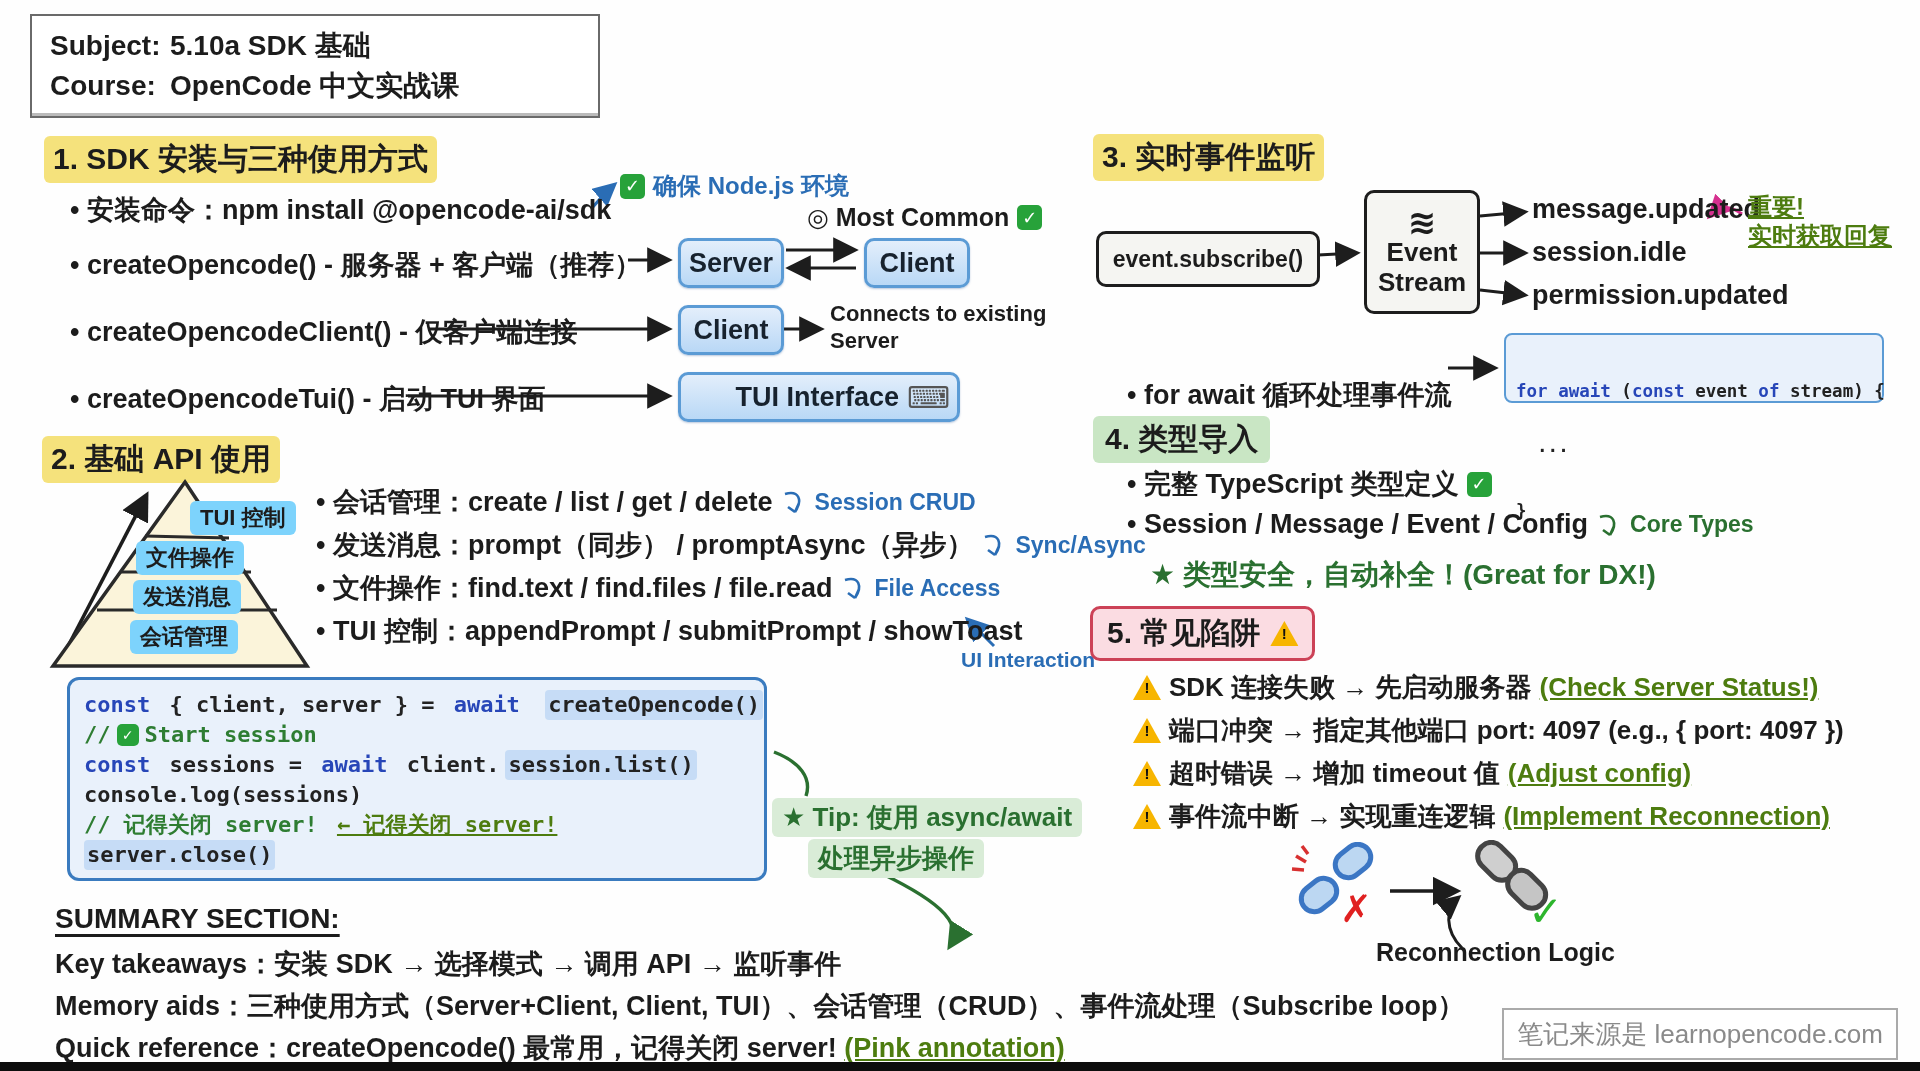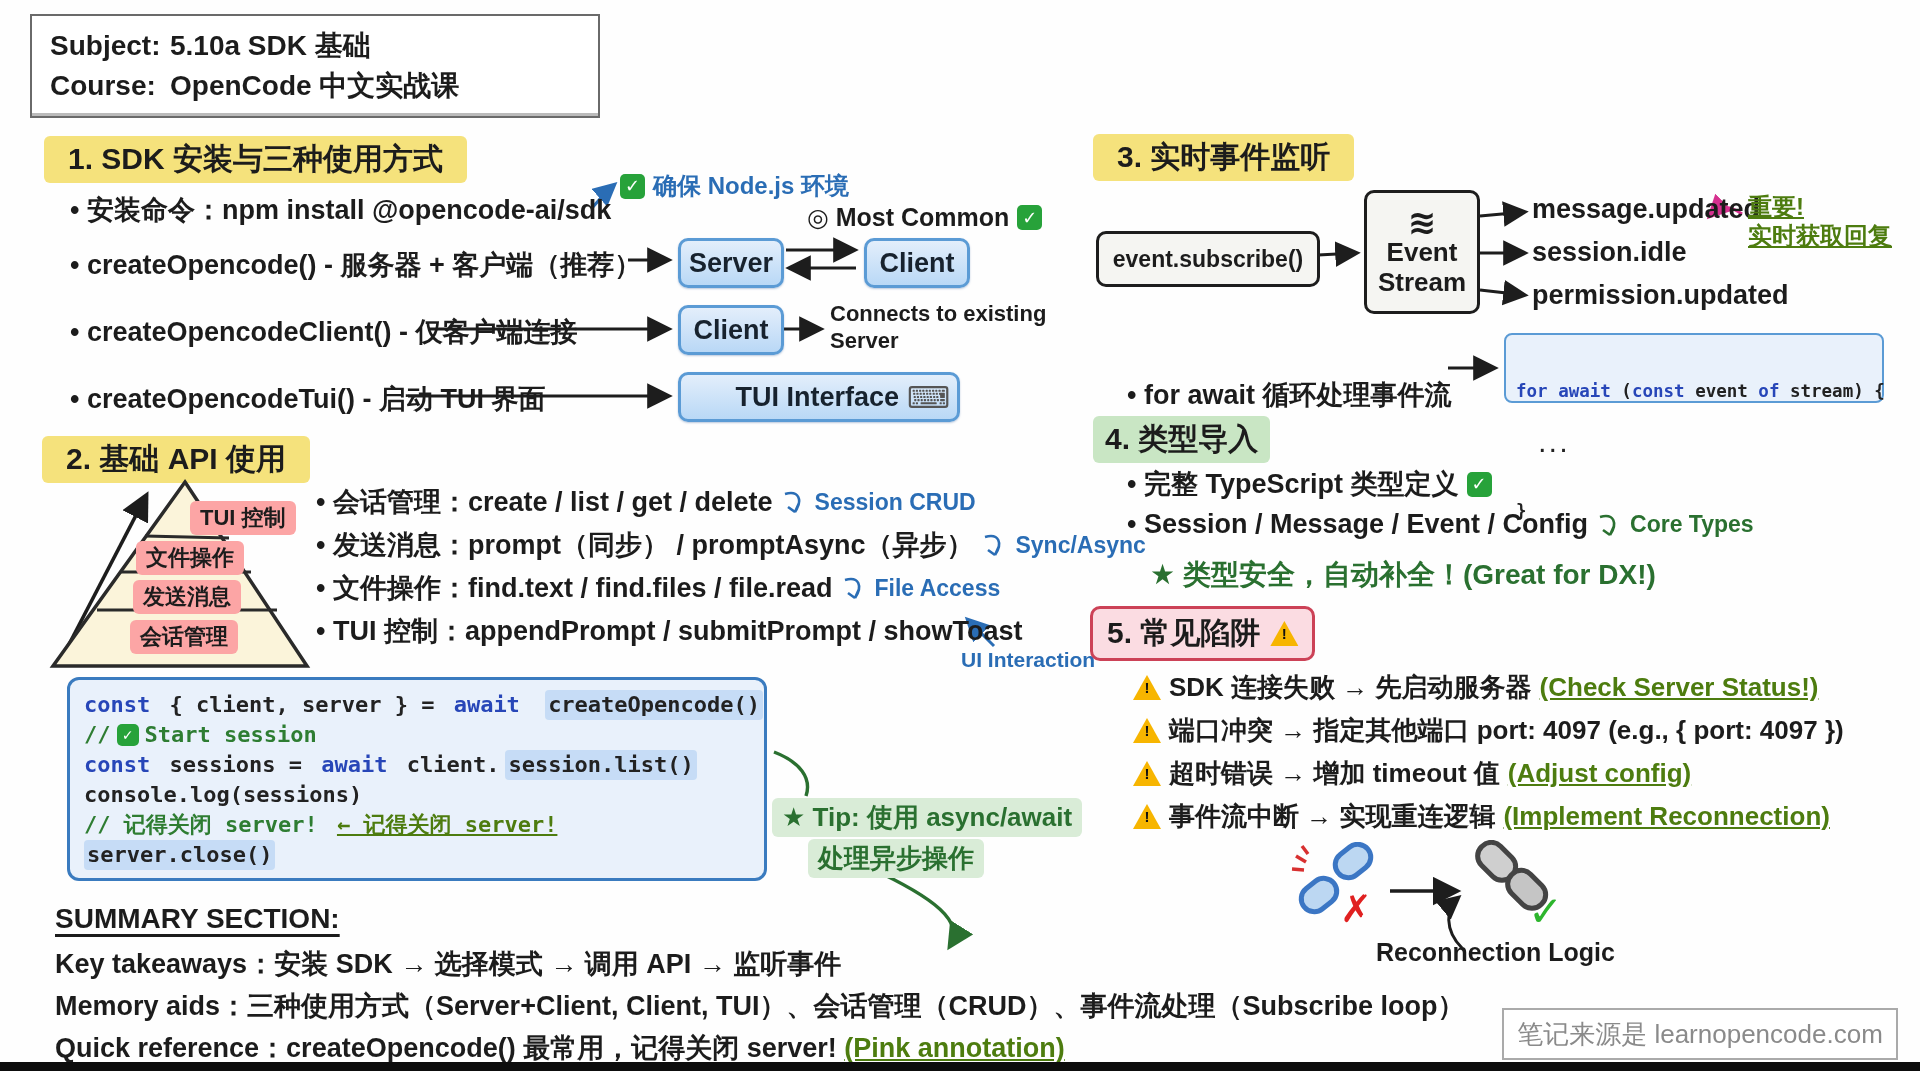--- a/index.html
+++ b/index.html
@@ -1,20 +1,20 @@
 <!DOCTYPE html>
 <html><head>
 <meta charset="utf-8">
 <style>
   html,body{margin:0;padding:0;background:#e8e8e8;}
   .canvas{position:relative;width:1920px;height:1071px;background:#fefefe;overflow:hidden;
           font-family:"Liberation Sans","DejaVu Sans",sans-serif;color:#1c1c1c;}
   .t{position:absolute;font-weight:700;white-space:nowrap;}
   .row{display:flex;align-items:center;gap:8px;}
-  .yellow-hl{background:#f5e27c;padding:3px 24px;border-radius:6px;}
+  .yellow-hl{background:#f5e27c;padding:3px 9px;border-radius:6px;}
   .green-hl{background:#c9e6c4;padding:3px 12px;border-radius:6px;}
   .subject-box{position:absolute;left:30px;top:14px;width:530px;background:#fff;
                border:2px solid #6a6a6a;box-shadow:0 -3px 0 #bbb inset;padding:10px 18px;}
   .subject-box .line{display:grid;grid-template-columns:120px auto;font-size:28px;font-weight:700;line-height:40px;}
   .blue-box{position:absolute;display:flex;align-items:center;justify-content:center;gap:8px;
             background:linear-gradient(#e3eefb,#b9d8f6);border:3px solid #5b9bd5;border-radius:10px;
             font-weight:700;font-size:27px;color:#17222e;box-shadow:0 1px 2px rgba(60,100,160,.35);}
   .gray-box{position:absolute;background:#f5f5f2;border:3px solid #1d1d1d;border-radius:10px;
             display:flex;align-items:center;justify-content:center;font-weight:700;}
   .check{display:inline-flex;width:25px;height:25px;background:#27a23a;color:#fff;border-radius:5px;
@@ -33,21 +33,21 @@
   .code-box .ln{display:flex;align-items:center;gap:6px;white-space:pre;}
   .kw{color:#2746b8;}
   .hl{background:#c6dcf6;border-radius:4px;padding:0 3px;}
   .cmt{color:#2e7d32;}
   .mini-code{position:absolute;left:1504px;top:333px;width:380px;height:70px;background:#e9f1fb;
              border:2.5px solid #5b9bd5;border-radius:8px;padding:6px 10px;box-sizing:border-box;
              font-family:"DejaVu Sans Mono",monospace;font-size:17.5px;font-weight:700;line-height:20px;color:#222;white-space:pre;}
   .tip{position:absolute;left:772px;top:798px;font-size:26px;}
   .tip .l{display:inline-block;background:#d9ecd7;border-radius:6px;padding:2px 10px;color:#2a7030;font-weight:700;}
   .tip .l2{margin-left:36px;margin-top:2px;}
-  .pill{position:absolute;background:#fca5a5;border-radius:6px;padding:2px 10px;font-weight:700;font-size:22px;}
+  .pill{position:absolute;background:#7dd3fc;border-radius:6px;padding:2px 10px;font-weight:700;font-size:22px;}
   .pitfall-box{position:absolute;left:1090px;top:606px;background:#fbdce2;border:3.5px solid #cc4257;
                border-radius:10px;padding:4px 14px;display:flex;align-items:center;gap:10px;font-size:30px;font-weight:700;}
   .watermark{position:absolute;left:1502px;top:1008px;width:392px;height:48px;border:2px solid #aaa;background:#fff;
              display:flex;align-items:center;justify-content:center;font-size:26px;color:#8a8a8a;font-weight:400;}
   .overlay{position:absolute;left:0;top:0;width:1920px;height:1071px;pointer-events:none;}
   .curve-note{display:inline-block;flex:0 0 auto;}
   .bottom-bar{position:absolute;left:0;top:1062px;width:1920px;height:9px;background:#0d0d0d;}
 </style>
 </head>
 <body>

